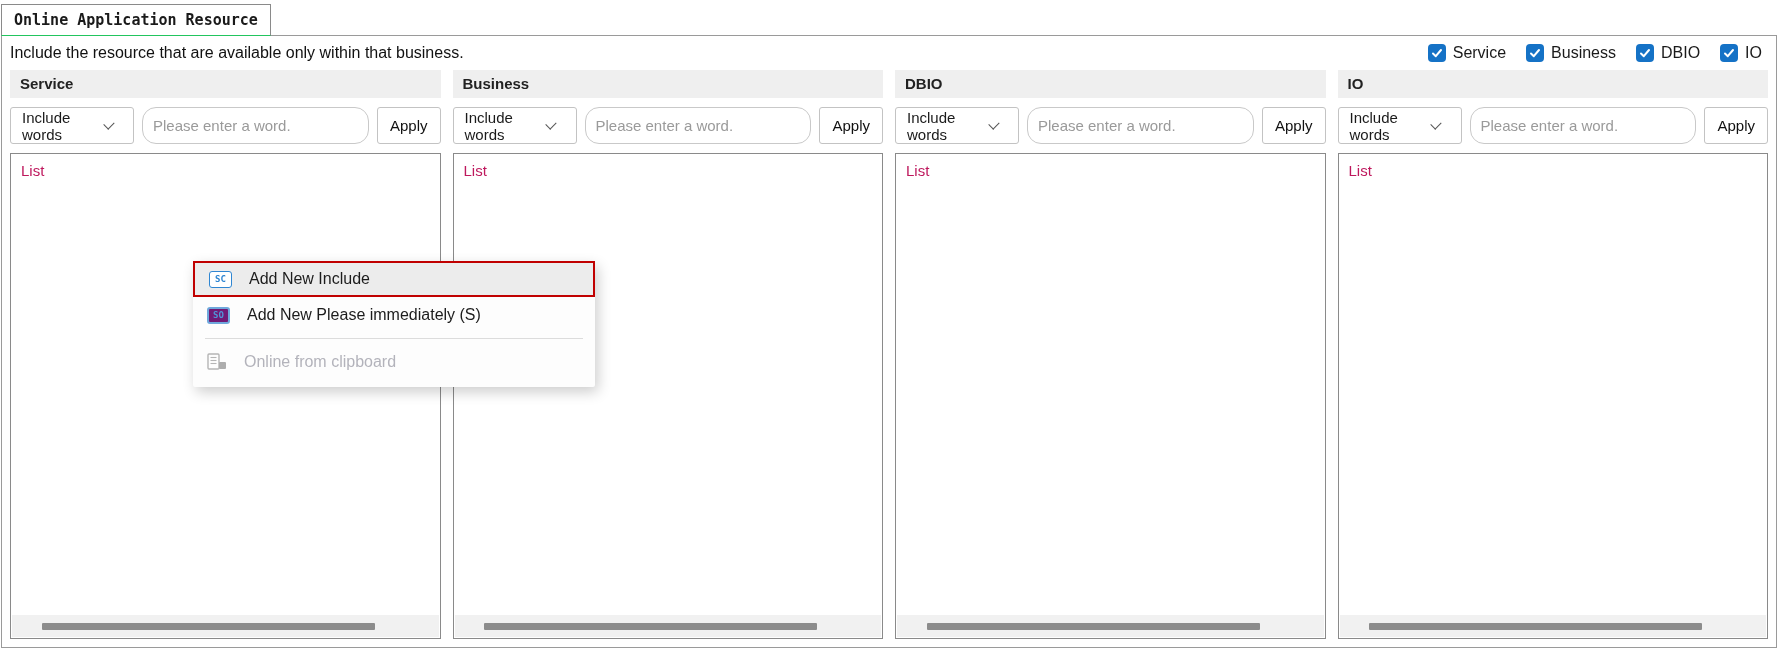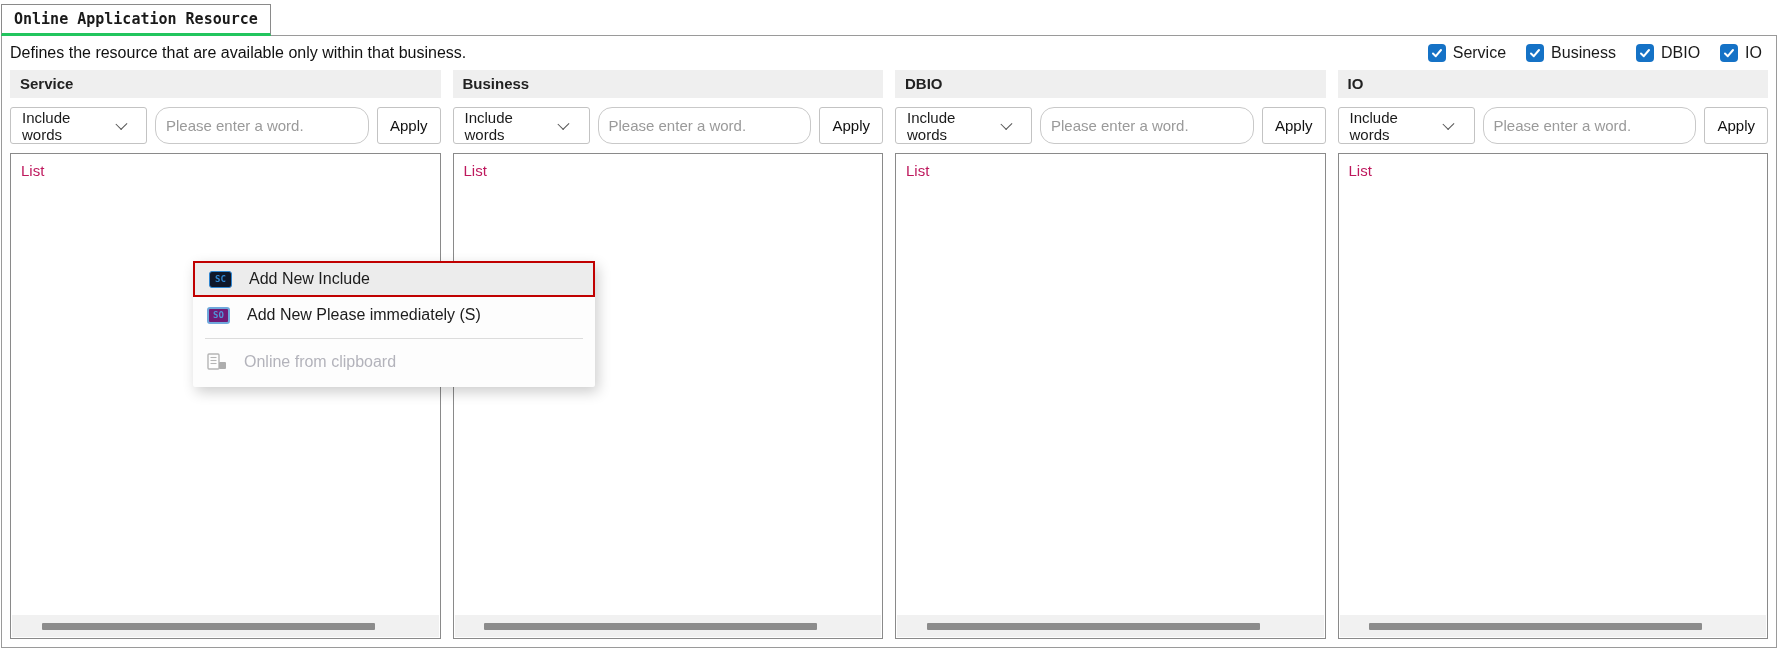--- a/index.html
+++ b/index.html
@@ -6,21 +6,21 @@
   html,body { width:1778px; height:650px; background:#fff; overflow:hidden;
               font-family:"Liberation Sans", sans-serif; color:#1a1a1a; }
 
   .app { position:relative; width:1778px; height:650px; padding:4px 1px 1px 1px; }
 
   
   .tabbar { display:flex; height:31px; align-items:stretch; position:relative; z-index:2; }
   .tab { display:flex; align-items:center; padding:0 12px; background:#fff;
          border:1px solid #8a8a8a; font-size:16px; white-space:nowrap; cursor:default; }
   .tab.active { font-family:"DejaVu Sans Mono", monospace; font-weight:bold; font-size:15px;
-                border-bottom:3px solid #22c55e; margin-bottom:-1px; }
+                border-bottom:1px solid #22c55e; margin-bottom:-1px; }
   .tab.inactive { border-left:none; color:#222; }
 
   
   .content { position:relative; height:613px; border:1px solid #9a9a9a; background:#fff;
              display:flex; flex-direction:column; }
 
   .subheader { display:flex; align-items:center; justify-content:space-between;
                padding:8px 10px 6px 8px; }
   .description { font-size:16px; color:#111; }
   .toggle-group { display:flex; align-items:center; gap:20px; padding-right:4px; }
@@ -31,21 +31,21 @@
 
   
   .columns { flex:1; display:grid; grid-template-columns:repeat(4,1fr); gap:12px;
              padding:2px 8px 8px 8px; min-height:0; }
   .col { display:flex; flex-direction:column; min-width:0; }
   .col-header { background:#efefef; font-weight:bold; font-size:15px; color:#222;
                 padding:5px 10px; height:28px; }
   .filter-row { display:flex; gap:8px; margin:9px 0 9px 0; height:37px; }
   .select { display:flex; align-items:center; justify-content:space-between; gap:10px;
             border:1px solid #c3c3c3; border-radius:3px; background:#fff;
-            padding:0 22px 0 11px; font-size:15px; width:137px; flex:0 0 auto; cursor:pointer; }
+            padding:0 22px 0 11px; font-size:15px; width:124px; flex:0 0 auto; cursor:pointer; }
   .chev { width:9px; height:9px; border-right:1.5px solid #555; border-bottom:1.5px solid #555;
           transform:rotate(45deg) translateY(-2px); }
   .word-input { flex:1 1 auto; min-width:0; border:1px solid #c9c9c9; border-radius:14px;
                 padding:0 10px; font-size:15px; font-family:"Liberation Sans",sans-serif;
                 color:#222; }
   .word-input::placeholder { color:#9a9a9a; }
   .apply-btn { flex:0 0 auto; border:1px solid #c3c3c3; border-radius:3px; background:#fff;
                font-size:15px; padding:0 12px; font-family:"Liberation Sans",sans-serif;
                color:#111; cursor:pointer; }
 
@@ -62,39 +62,39 @@
               background:#fdfdfd; box-shadow:3px 5px 14px rgba(0,0,0,.20);
               border-radius:2px; padding-bottom:7px; }
   .menu-item { display:flex; align-items:center; gap:17px; height:36px;
                padding:0 12px 0 14px; font-size:16px; color:#1c1c1c; cursor:pointer; }
   .menu-item.selected { border:2px solid #c00000; background:#ececec; height:36px; }
   .menu-sep { height:1px; background:#dcdcdc; margin:5px 12px 5px 12px; }
   .menu-item.disabled { color:#b3b3bb; cursor:default; }
   .badge-icon { width:23px; height:17px; border-radius:3px; display:flex; align-items:center;
                 justify-content:center; font-size:9px; font-weight:bold; flex:0 0 auto;
                 font-family:"DejaVu Sans Mono",monospace; }
-  .badge-sc { border:1.5px solid #2f86d2; color:#2f86d2; background:#0f172a; }
+  .badge-sc { border:1.5px solid #2f86d2; color:#2f86d2; background:#ffffff; }
   .badge-so { border:2px solid #6fa8dc; color:#4f93d6; background:#701a75; }
   .clip-icon { width:20px; height:18px; position:relative; flex:0 0 auto; }
 </style>
 </head>
 <body>
 
 <div class="app">
 
   <div class="tabbar">
     <div class="tab active">
       <span>Online Application Resource</span>
     </div>
   </div>
 
   <div class="content">
 
     <div class="subheader">
-      <div class="description">Defines the resource that are available only within that business.</div>
+      <div class="description">Include the resource that are available only within that business.</div>
       <div class="toggle-group">
         <label class="toggle">
           <span class="cb">
             <svg viewBox="0 0 12 12">
                 <polyline points="2,6.5 4.8,9.2 10,3" fill="none" stroke="#fff" stroke-width="2" stroke-linecap="round" stroke-linejoin="round"></polyline>
               </svg>
           </span>
           <span>Service</span>
         </label>
         <label class="toggle">

